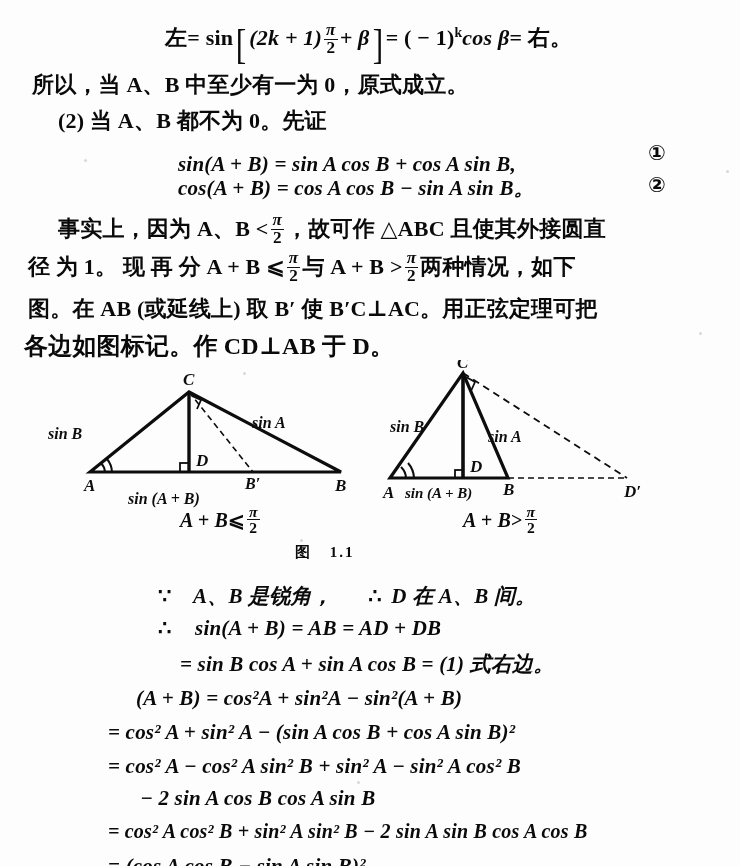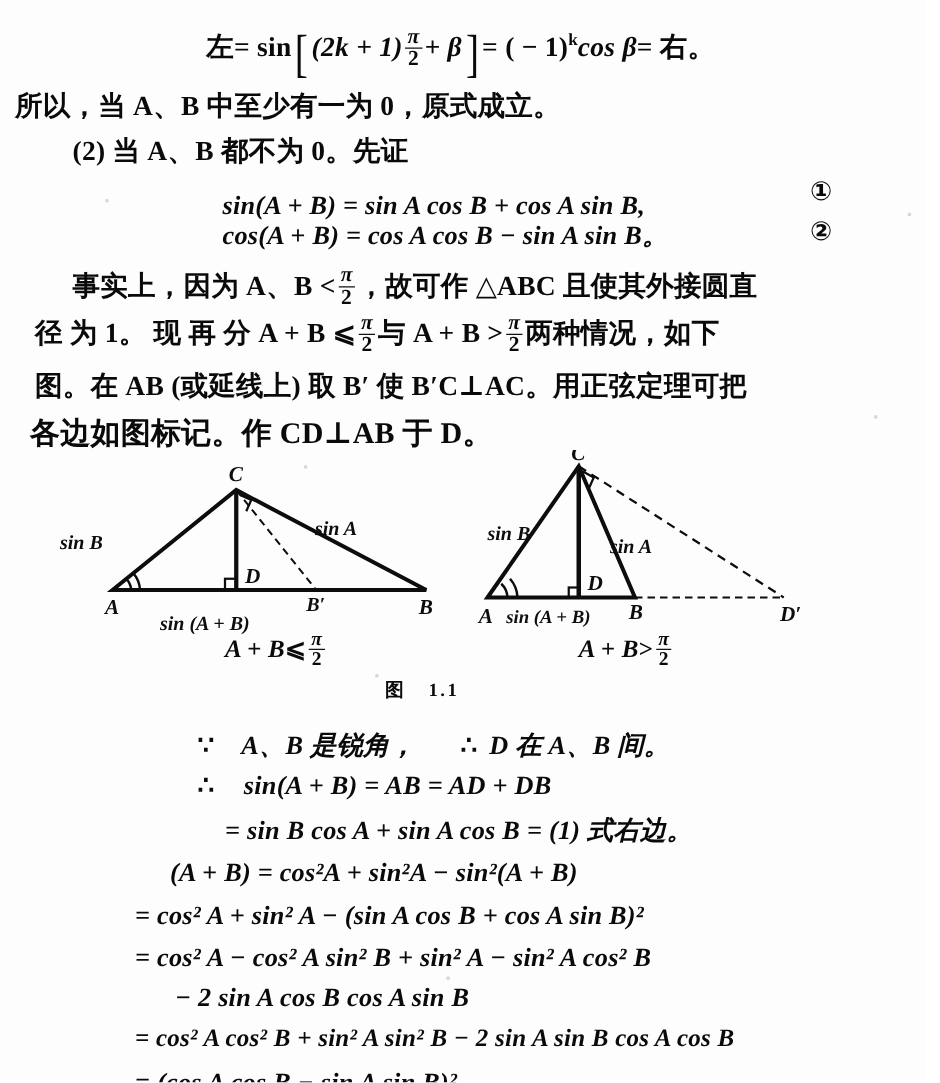--- a/index.html
+++ b/index.html
@@ -96,21 +96,21 @@
 </style>
 </head>
 <body>
 
 <div id="page">
 
   <div class="ln math" style="left:165px; top:20px; font-size:22px;">
     <span class="up">左</span><span class="up">= sin</span><span class="bigbr">[</span><span class="it">(2k + 1)</span><span class="frac"><span class="num">π</span><span class="den">2</span></span><span class="it">+ β</span><span class="bigbr">]</span><span class="up">= ( − 1)</span><sup class="pw">k</sup><span class="it">cos β</span><span class="up">= 右。</span>
   </div>
 
-  <div class="ln" style="left:12px; top:70px; font-size:22px;">所以，当 A、B 中至少有一为 0，原式成立。</div>
+  <div class="ln" style="left:32px; top:70px; font-size:22px;">所以，当 A、B 中至少有一为 0，原式成立。</div>
 
   <div class="ln" style="left:58px; top:106px; font-size:22px;">(2) 当 A、B 都不为 0。先证</div>
 
   <div class="ln math it" style="left:178px; top:152px; font-size:21px;">sin(A + B) = sin A cos B + cos A sin B,</div>
   <div class="circled" style="left:648px; top:141px;">①</div>
 
   <div class="ln math it" style="left:178px; top:174px; font-size:21px;">cos(A + B) = cos A cos B − sin A sin B。</div>
   <div class="circled" style="left:648px; top:173px;">②</div>
 
   <div class="ln" style="left:58px; top:212px; font-size:22px;">
@@ -183,21 +183,21 @@
       <text class="lbl" x="20" y="72" font-size="16">sin B</text>
       <text class="lbl" x="118" y="82" font-size="16">sin A</text>
       <text class="lbl" x="35" y="138" font-size="15">sin (A + B)</text>
     </svg>
   </div>
 
   <div class="ln math" style="left:463px; top:504px; font-size:20px;">
     <span class="it">A + B</span><span class="up">&gt;</span><span class="frac"><span class="num">π</span><span class="den">2</span></span>
   </div>
 
-  <div class="figcap" style="left:308px; top:543px;">
+  <div class="figcap" style="left:295px; top:543px;">
     <span>图</span>
     <span style="margin-left:12px;">1.1</span>
   </div>
 
   <div class="ln" style="left:158px; top:582px; font-size:21px;">
     <span>∵</span>
     <span class="math it" style="margin-left:16px;text-align:center;">A、B 是锐角，</span>
     <span style="margin-left:30px;">∴</span>
     <span class="math it" style="margin-left:4px;text-align:center;">D 在 A、B 间。</span>
   </div>

